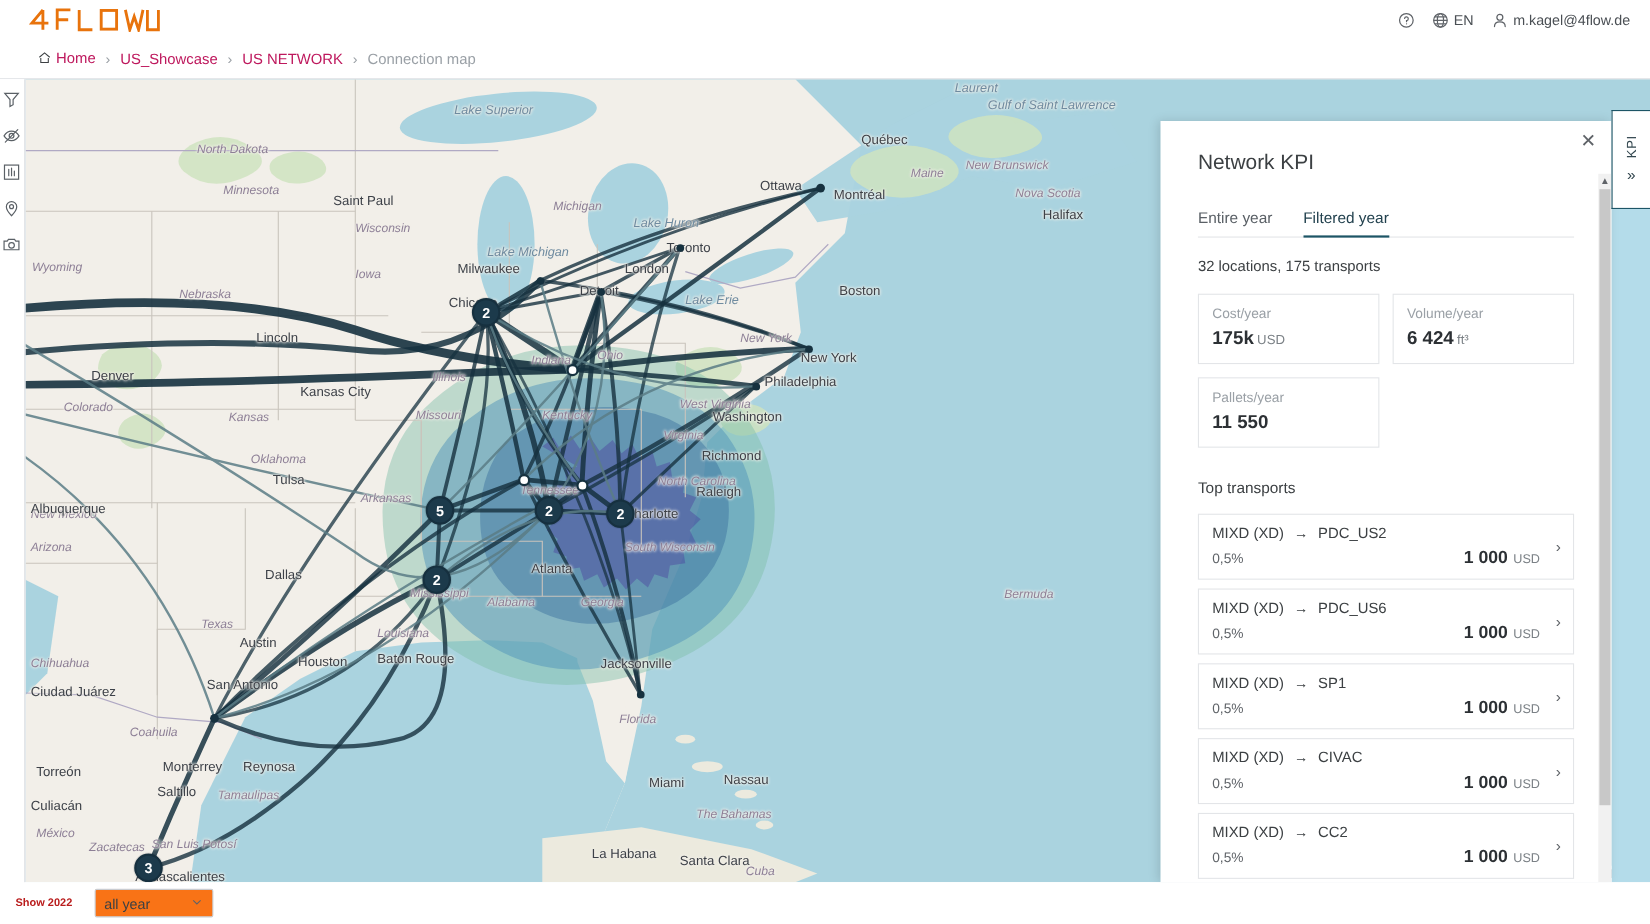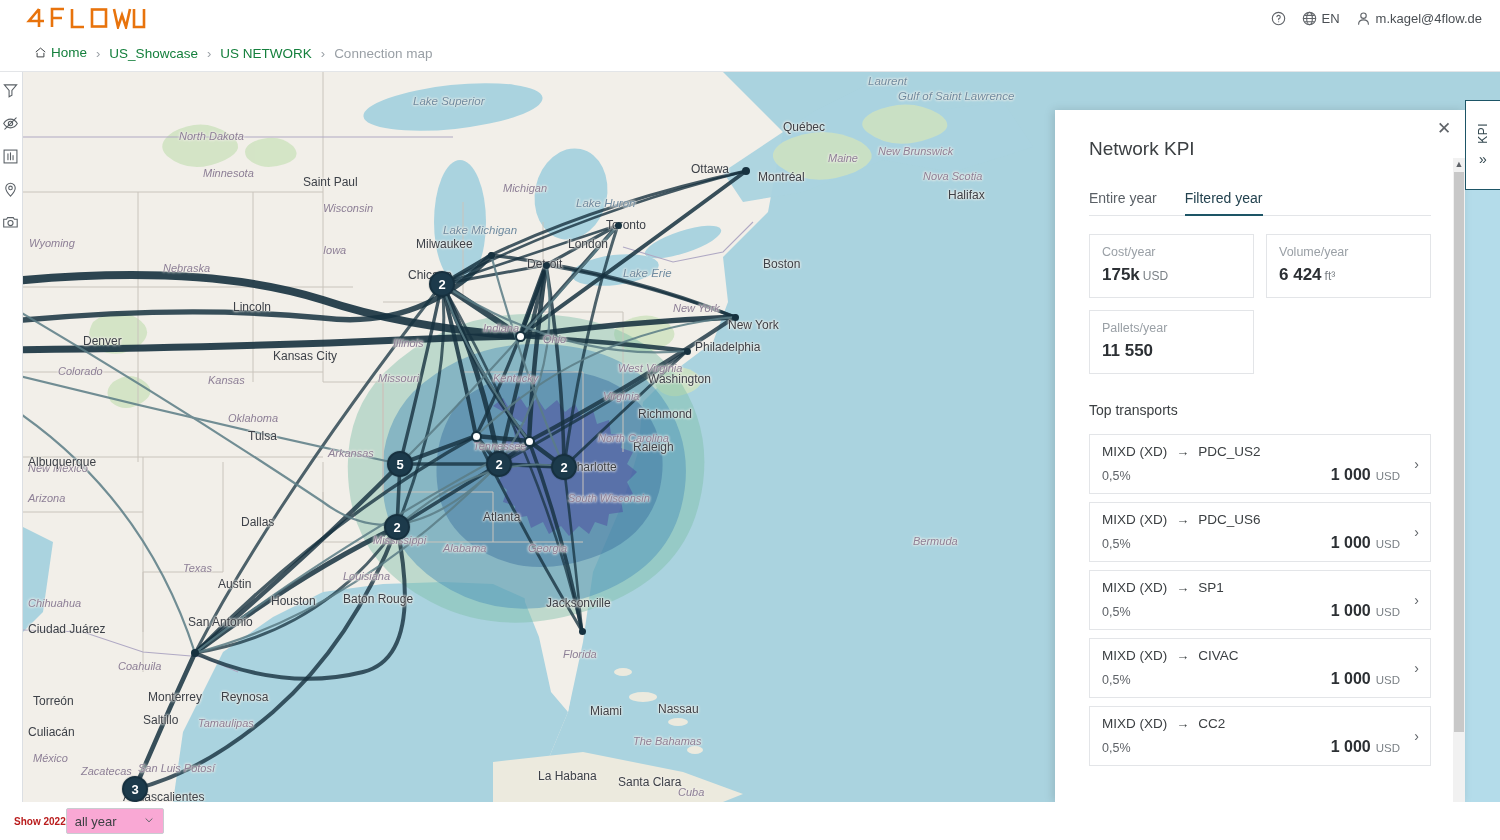--- a/index.html
+++ b/index.html
@@ -33,21 +33,21 @@
   .tr-item { display: flex; align-items: center; gap: 5px; cursor: pointer; }
   .tr-item svg { display: block; }
 
   
   .crumbbar {
     position: absolute; left: 0; top: 36px; width: 1500px; height: 36px;
     background: #ffffff; border-bottom: 1px solid #e3e5e8;
     display: flex; align-items: center;
   }
   .crumbs { display: flex; align-items: center; margin-left: 34px; font-size: 13.5px; }
-  .crumb { color: #15803d; cursor: pointer; white-space: nowrap; }
+  .crumb { color: #be185d; cursor: pointer; white-space: nowrap; }
   .crumb.current { color: #9aa0a6; cursor: default; }
   .crumb-sep { color: #9aa0a6; margin: 0 9px; font-size: 13px; }
   .home-ico { margin-right: 4px; display: inline-block; vertical-align: -2px; }
   .view-select {
     position: absolute; left: 562px; top: 38px;
     width: 188px; height: 28px;
     border: 1px solid #c9ccd1; background: #fff; border-radius: 2px;
     display: flex; align-items: center; padding: 0 9px;
     font-size: 13.5px; color: #3c4043; cursor: pointer;
   }
@@ -184,22 +184,22 @@
     position: absolute; right: 0; top: 190px; width: 35px; height: 612px;
     background: #b4dcea; z-index: 38;
   }
 
   
   .bottombar {
     position: absolute; left: 0; bottom: 0; width: 1500px; height: 38px;
     background: #ffffff; display: flex; align-items: center; z-index: 50;
   }
   .bb-label { margin-left: 14px; font-size: 10px; color: #b91c1c; font-weight: bold; }
-  .bb-select { margin-left: 0; width: 98px; height: 26px;
-               border: 1px solid #c9ccd1; background: #f9a8d4; border-radius: 2px;
+  .bb-select { margin-left: 20px; width: 108px; height: 26px;
+               border: 1px solid #c9ccd1; background: #f97316; border-radius: 2px;
                display: flex; align-items: center; padding: 0 8px;
                font-size: 13px; color: #3c4043; cursor: pointer; }
   .bb-select .chev { margin-left: auto; color: #5f6368; }
 </style>
 </head>
 <body>
 
 <div class="app">
 
   <div class="topbar">
@@ -560,21 +560,21 @@
         <div class="maplbl state" style="left: 175px; top: 645px;">Tamaulipas</div>
         <div class="maplbl city" style="left: 5px; top: 550px;">Ciudad Juárez</div>
         <div class="maplbl city" style="left: 5px; top: 653px;">Culiacán</div>
         <div class="maplbl state" style="left: 10px; top: 680px;">México</div>
         <div class="maplbl state" style="left: 58px; top: 693px;">Zacatecas</div>
         <div class="maplbl state" style="left: 115px; top: 690px;">San Luis Potosí</div>
         <div class="maplbl city" style="left: 100px; top: 718px;">Aguascalientes</div>
         <div class="maplbl sea" style="left: 875px; top: 18px;">Gulf of Saint Lawrence</div>
         <div class="maplbl state" style="left: 650px; top: 230px;">New York</div>
         <div class="maplbl city" style="left: 545px; top: 165px;">London</div>
-        <div class="maplbl state" style="left: 520px; top: 261px;">Ohio</div>
+        <div class="maplbl state" style="left: 520px; top: 245px;">Ohio</div>
         <div class="maplbl state" style="left: 460px; top: 250px;">Indiana</div>
         <div class="maplbl sea" style="left: 845px; top: 3px;">Laurent</div>
       </div>
 
     <div id="map-markers">
         <div class="node" style="width: 8px; height: 8px; left: 719px; top: 95px;"></div>
         <div class="node" style="width: 7px; height: 7px; left: 591.5px; top: 149.5px;"></div>
         <div class="node" style="width: 7px; height: 7px; left: 464.5px; top: 179.5px;"></div>
         <div class="node" style="width: 7px; height: 7px; left: 519.5px; top: 189.5px;"></div>
         <div class="node hollow" style="width: 11px; height: 11px; left: 491.5px; top: 258.5px;"></div>
@@ -605,20 +605,21 @@
   <div class="kpipanel">
     <div class="kpi-close">✕</div>
     <div class="kpi-inner">
       <div class="kpi-title">Network KPI</div>
 
       <div class="kpi-tabs">
         <div class="kpi-tab">Entire year</div>
         <div class="kpi-tab active">Filtered year</div>
       </div>
 
+      <div class="kpi-summary">32 locations, 175 transports</div>
 
       <div class="kpi-cards">
         <div class="kpi-card">
           <div class="kpi-card-label">Cost/year</div>
           <div class="kpi-card-value"><span>175k</span><span class="unit">USD</span></div>
         </div>
         <div class="kpi-card">
           <div class="kpi-card-label">Volume/year</div>
           <div class="kpi-card-value"><span>6 424</span><span class="unit">ft³</span></div>
         </div>

